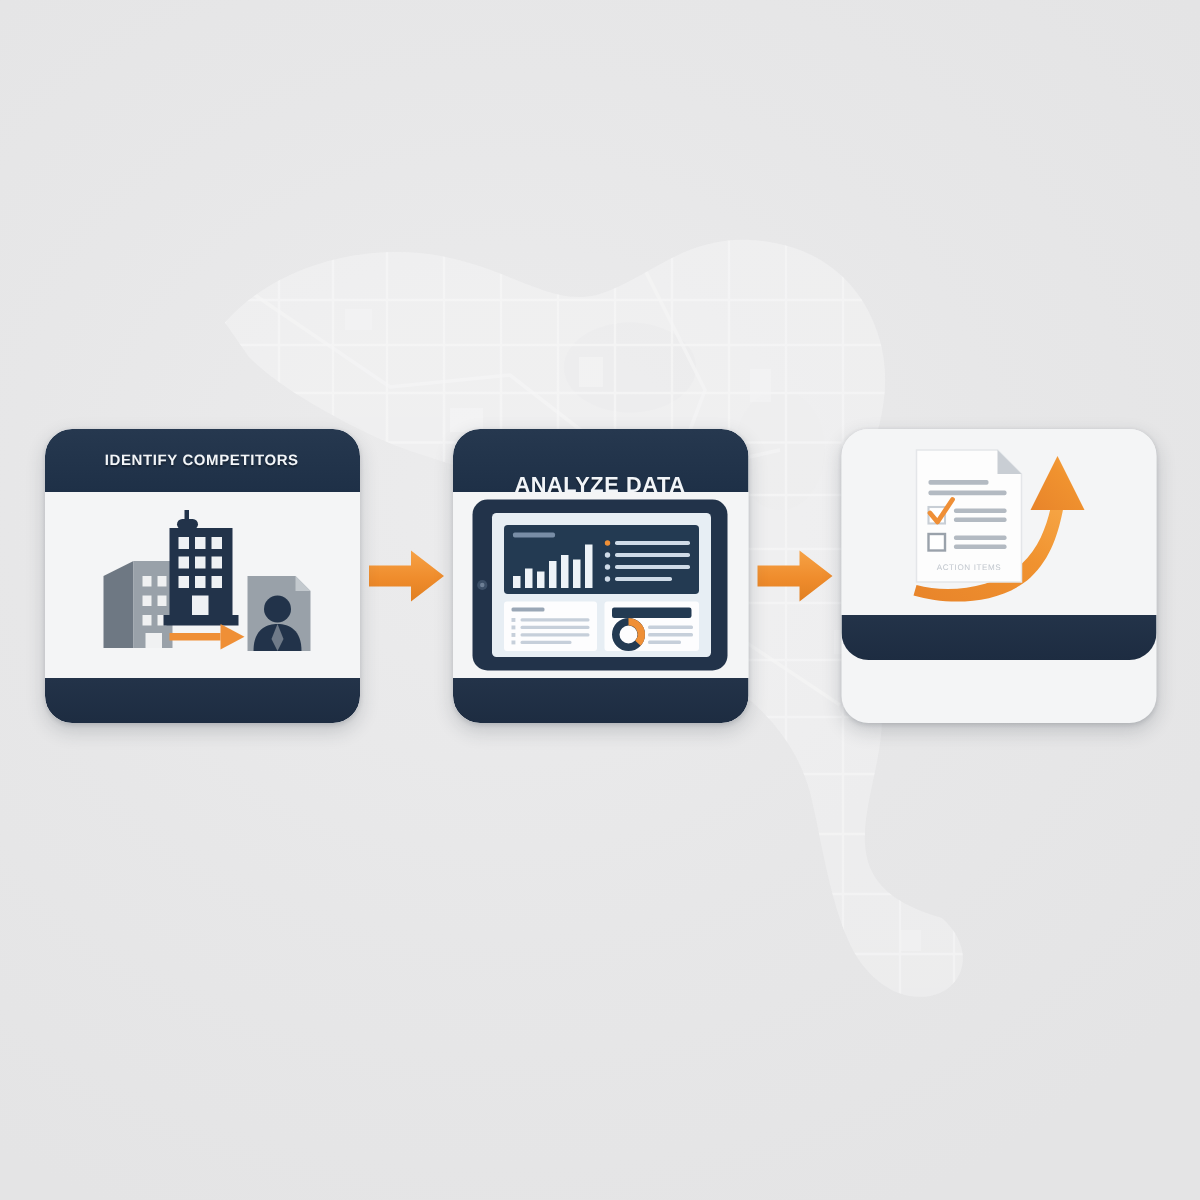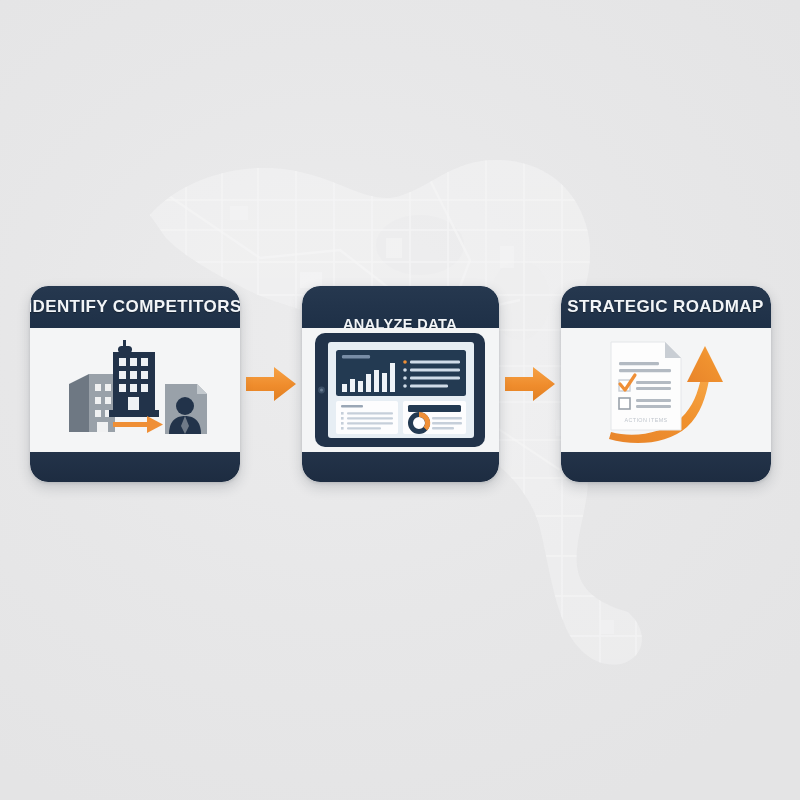--- a/index.html
+++ b/index.html
@@ -59,21 +59,21 @@
     height: 42px;
     background: linear-gradient(180deg, #26384f 0%, #1e3047 100%);
     display: flex;
     align-items: center;
     justify-content: center;
     border-top-left-radius: 18px;
     border-top-right-radius: 18px;
   }
   .card-header-title {
     color: #f2f5f8;
-    font-size: 17px;
+    font-size: 10px;
     font-weight: 700;
     letter-spacing: 0.4px;
     white-space: nowrap;
     text-shadow: 0 1px 1px rgba(0,0,0,0.35);
   }
   .card.c2 .card-header-title { font-size: 14.5px; margin-top: 33px; }
 
   .card-body {
     position: relative;
     height: 124px;
@@ -333,23 +333,20 @@
             <stop offset="0%" stop-color="#f6a246"></stop>
             <stop offset="55%" stop-color="#ef8c2c"></stop>
             <stop offset="100%" stop-color="#e07f22"></stop>
           </linearGradient>
         </defs>
         <path d="M2,13 H30 V3 L52,20 L30,37 V27 H2 Z" fill="url(#arrGrad2)"></path>
       </svg>
     </div>
 
     <div class="card c3">
-      <div class="card-header">
-        <span class="card-header-title">STRATEGIC ROADMAP</span>
-      </div>
       <div class="card-body">
         <svg class="icon-wrap" width="170" height="112" viewBox="0 0 170 112" xmlns="http://www.w3.org/2000/svg">
           <defs>
             <linearGradient id="curveGrad" x1="0" y1="1" x2="1" y2="0">
               <stop offset="0%" stop-color="#e8842a"></stop>
               <stop offset="60%" stop-color="#f0922f"></stop>
               <stop offset="100%" stop-color="#f6a646"></stop>
             </linearGradient>
           </defs>
 

